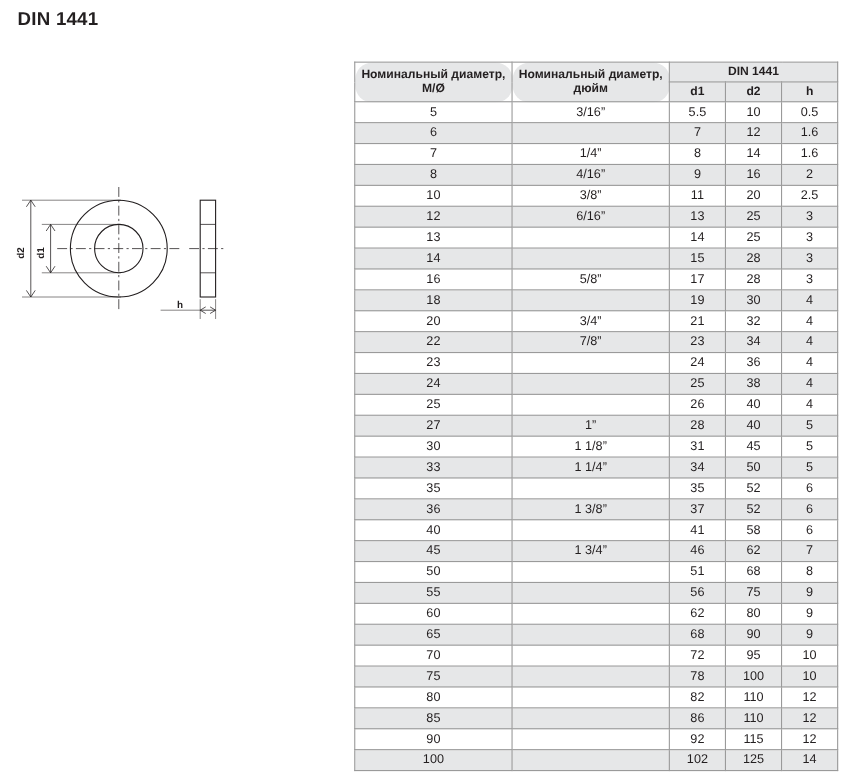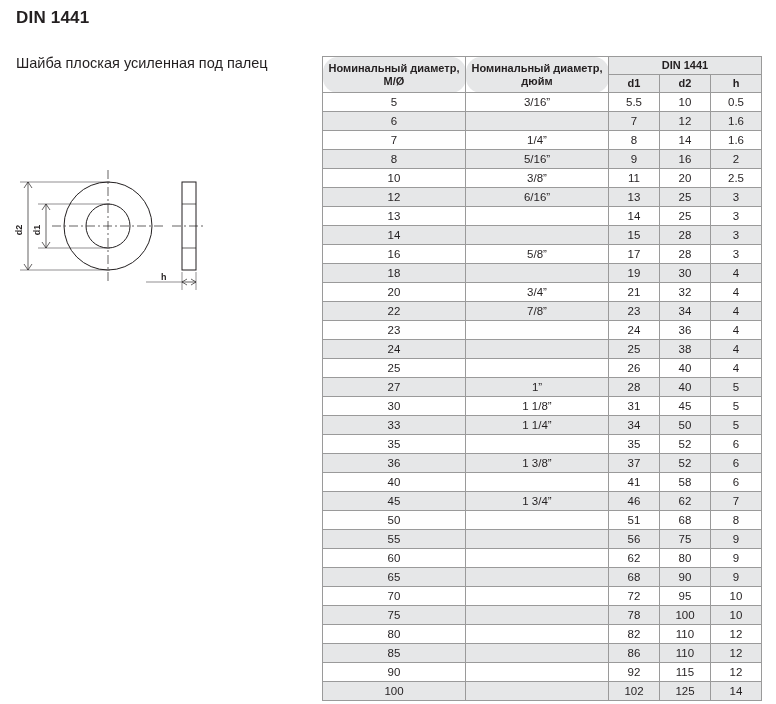--- a/index.html
+++ b/index.html
@@ -104,21 +104,20 @@
   }
   .nowrap { white-space: nowrap; }
 </style>
 </head>
 <body>
 
 <div class="page">
 
   <div class="left-col">
     <div class="doc-title">DIN 1441</div>
-    <div class="doc-subtitle">Шайба плоская усиленная под палец</div>
   </div>
 
   <div class="drawing">
     <svg width="300" height="140" viewBox="0 0 300 140" xmlns="http://www.w3.org/2000/svg">
       <g stroke="#231f20" fill="none" stroke-width="1">
 
         <circle cx="102" cy="66" r="44"></circle>
 
         <circle cx="102" cy="66" r="22"></circle>
 
@@ -195,21 +194,21 @@
           </tr>
           <tr>
             <td class="nowrap">7</td>
             <td class="nowrap">1/4”</td>
             <td class="nowrap">8</td>
             <td class="nowrap">14</td>
             <td class="nowrap">1.6</td>
           </tr>
           <tr class="alt">
             <td class="nowrap">8</td>
-            <td class="nowrap">5/16”</td>
+            <td class="nowrap">4/16”</td>
             <td class="nowrap">9</td>
             <td class="nowrap">16</td>
             <td class="nowrap">2</td>
           </tr>
           <tr>
             <td class="nowrap">10</td>
             <td class="nowrap">3/8”</td>
             <td class="nowrap">11</td>
             <td class="nowrap">20</td>
             <td class="nowrap">2.5</td>

